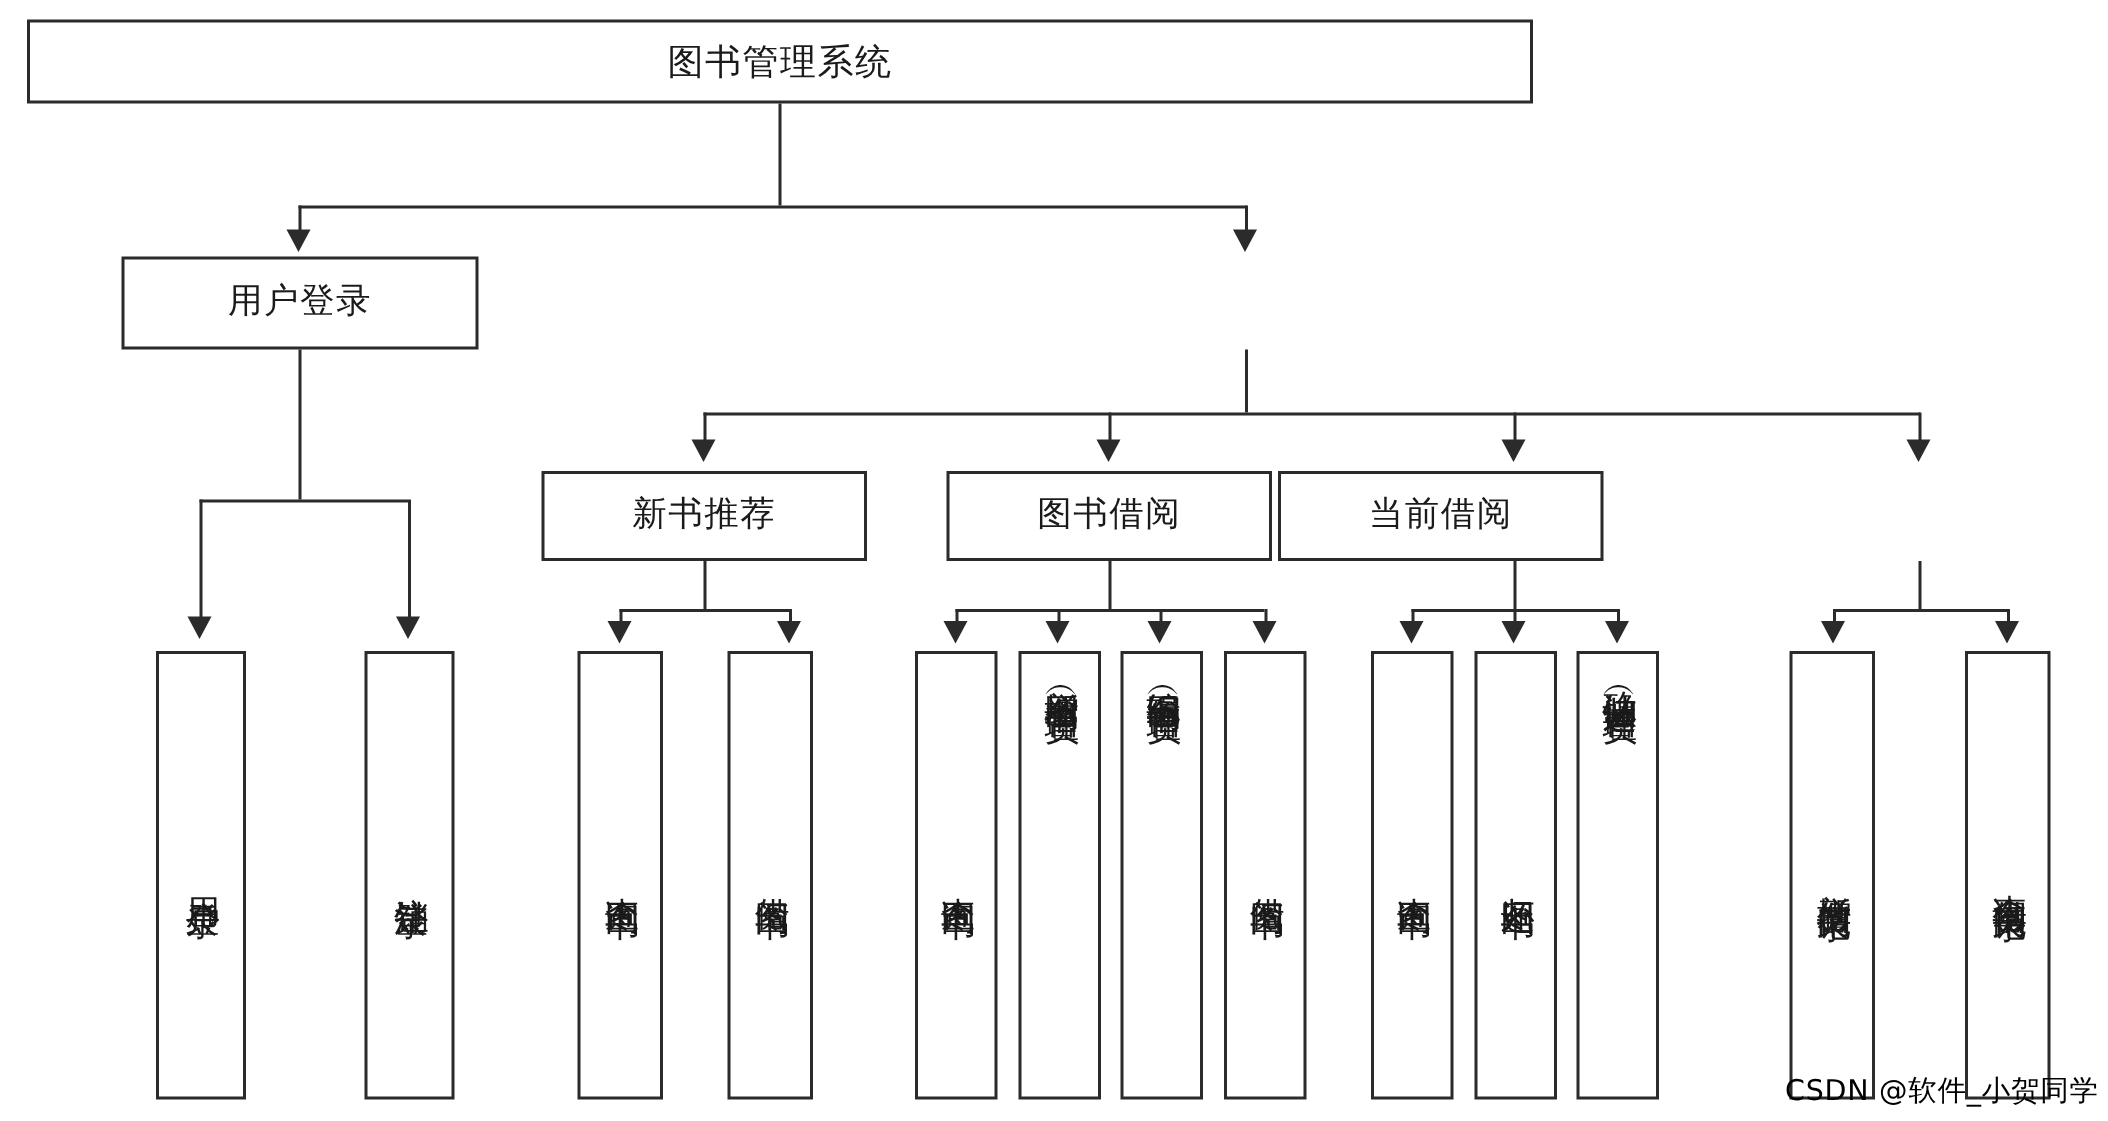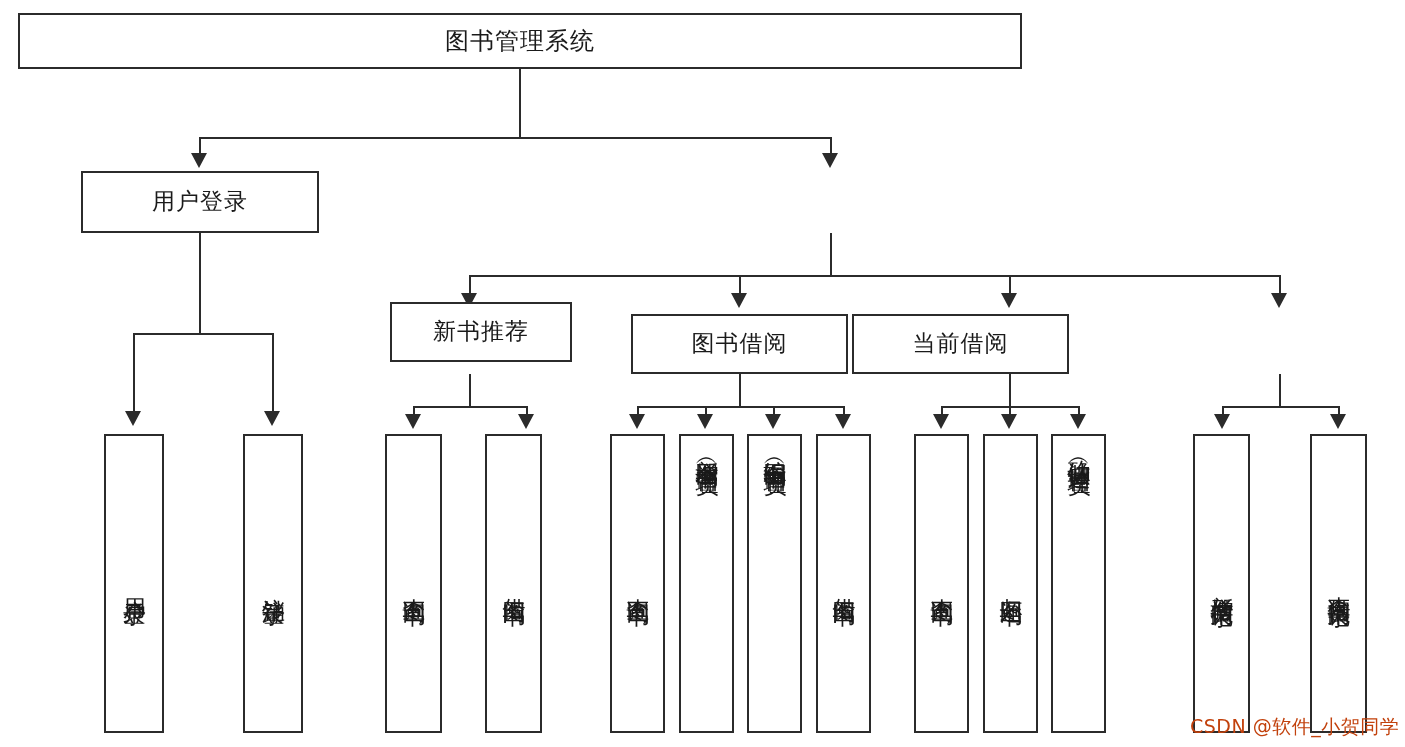--- a/index.html
+++ b/index.html
@@ -68,21 +68,21 @@
     position: absolute;
     width: 0;
     height: 0;
     border-left: 8px solid transparent;
     border-right: 8px solid transparent;
     border-top: 15px solid #2b2b2b;
   }
   .watermark {
     position: absolute;
     font-size: 19px;
-    color: #c2410c;
+    color: #000000;
     white-space: nowrap;
     letter-spacing: 0.5px;
   }
 </style>
 </head>
 <body>
 
 <div id="canvas">
 
   <div class="node root h-node" style="left:18px; top:13px; width:1004px; height:56px;">
@@ -112,21 +112,21 @@
   <div class="hline" style="left:469px; top:275px; width:811px;"></div>
   <div class="vline" style="left:469px; top:275px; height:20px;"></div>
   <div class="arrow" style="left:461px; top:293px;"></div>
   <div class="vline" style="left:739px; top:275px; height:20px;"></div>
   <div class="arrow" style="left:731px; top:293px;"></div>
   <div class="vline" style="left:1009px; top:275px; height:20px;"></div>
   <div class="arrow" style="left:1001px; top:293px;"></div>
   <div class="vline" style="left:1279px; top:275px; height:20px;"></div>
   <div class="arrow" style="left:1271px; top:293px;"></div>
 
-  <div class="node h-node" style="left:361px; top:302px; width:182px; height:60px;margin-left:29px;">
+  <div class="node h-node" style="left:361px; top:314px; width:217px; height:60px;">
     <span>新书推荐</span>
   </div>
   <div class="node h-node" style="left:631px; top:314px; width:217px; height:60px;">
     <span>图书借阅</span>
   </div>
   <div class="node h-node" style="left:852px; top:314px; width:217px; height:60px;">
     <span>当前借阅</span>
   </div>
 
   <div class="vline" style="left:469px; top:374px; height:32px;"></div>

